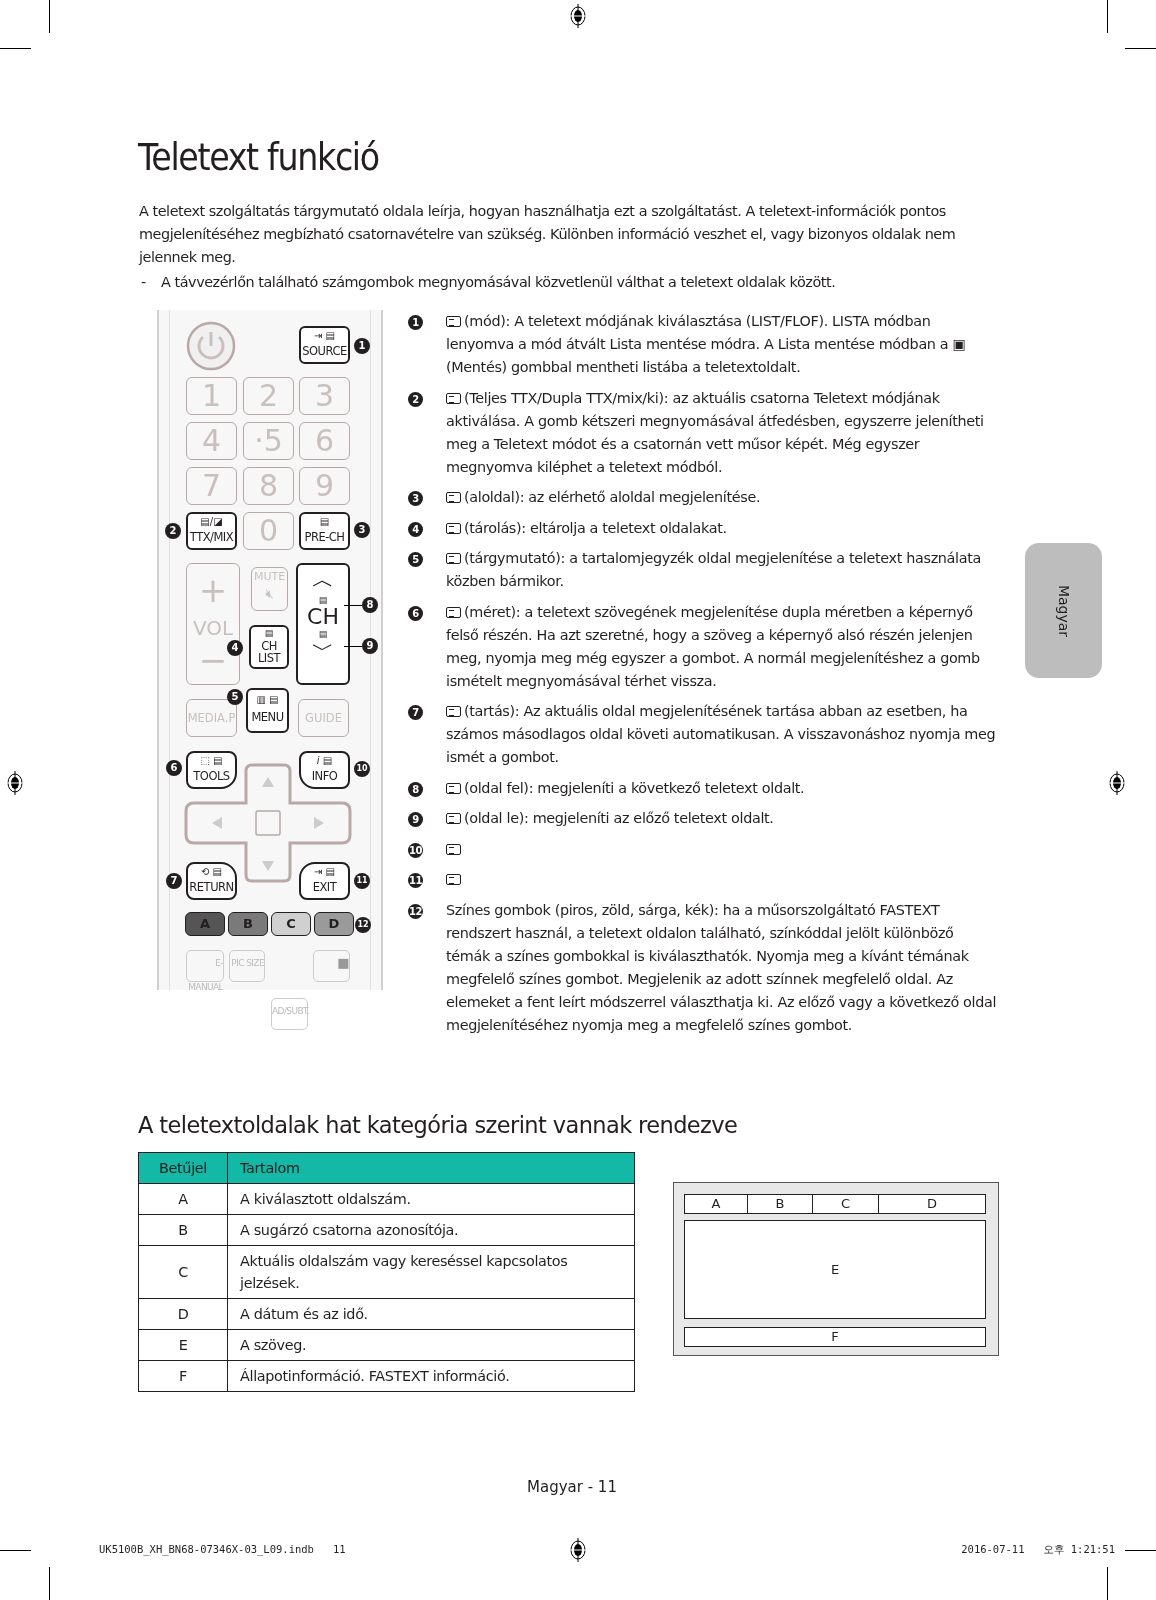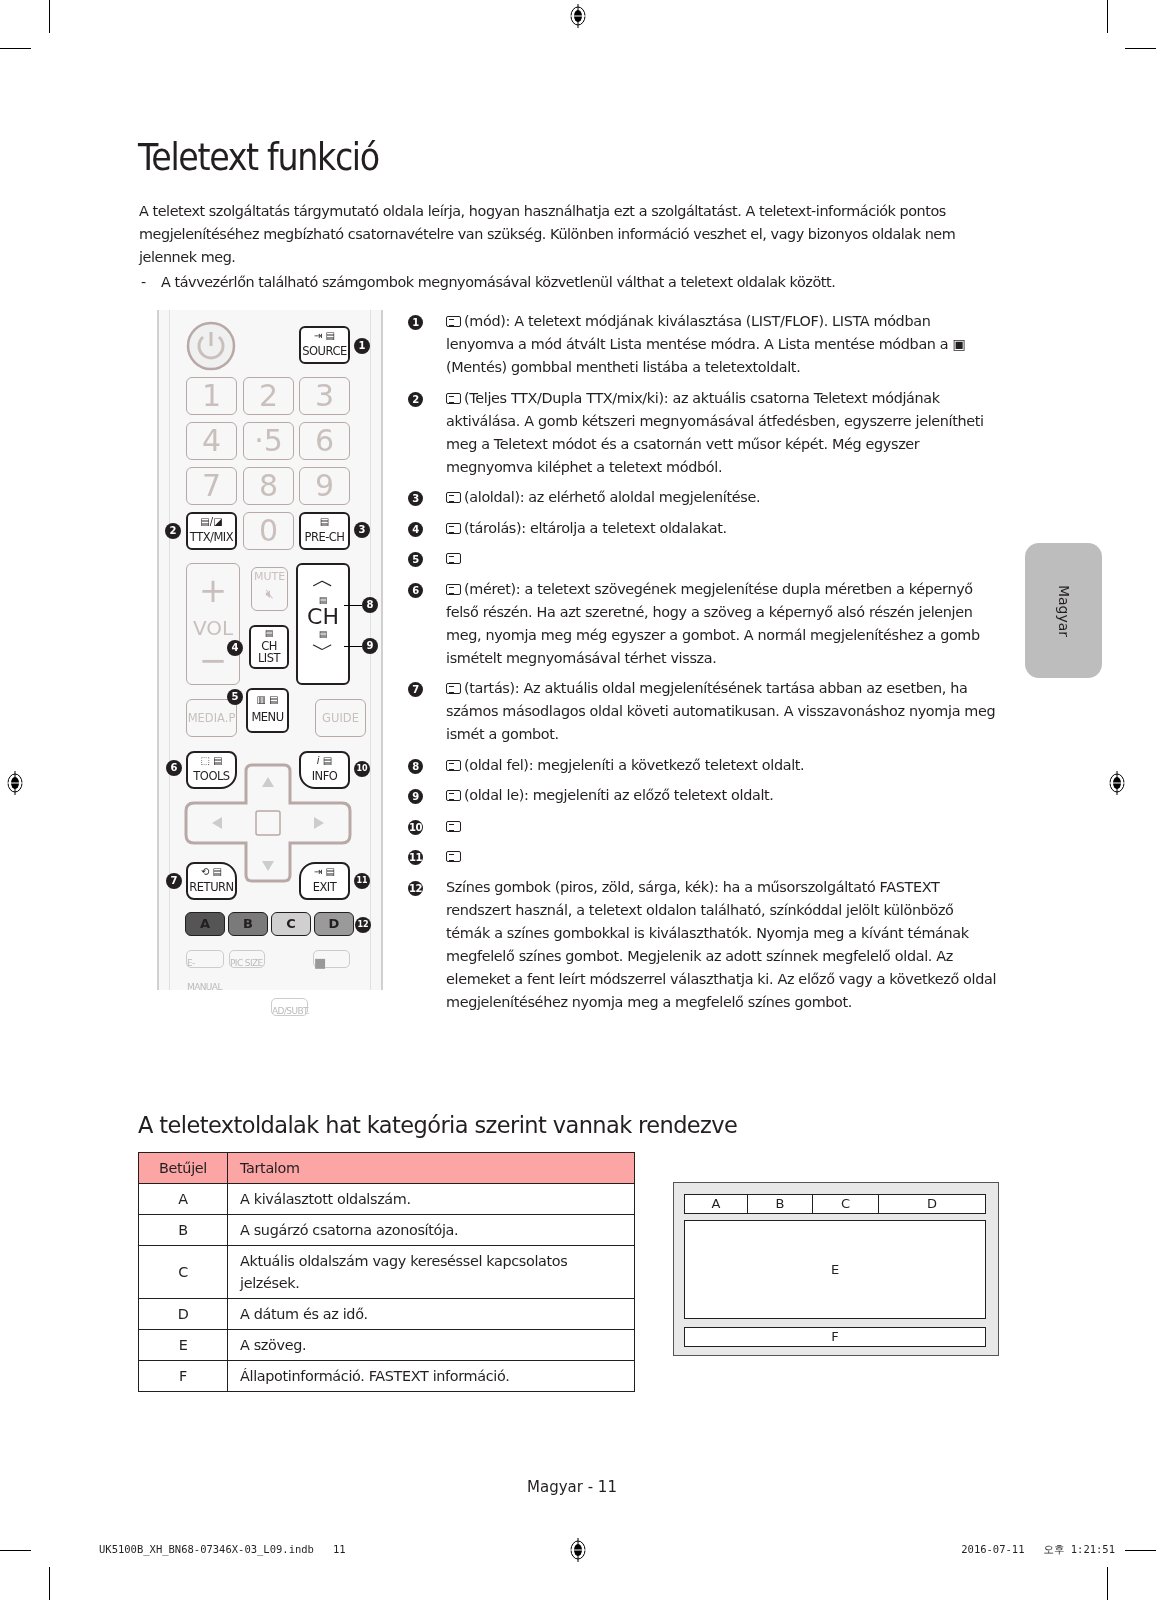--- a/index.html
+++ b/index.html
@@ -14,21 +14,21 @@
   .bullet .dash { display:inline-block; width:20px; }
   .items { position:absolute; left:408px; top:310px; width:590px; }
   .item { display:flex; font-size:14.4px; line-height:23px; letter-spacing:-0.35px; margin-bottom:7.5px; }
   .num { flex:0 0 38px; }
   .numc { display:inline-block; width:15px; height:15px; border-radius:50%; background:#231f20; color:#fff; font-size:10px; font-weight:bold; text-align:center; line-height:15px; margin-top:4px; letter-spacing:-0.5px; }
   .ico { display:inline-block; width:15px; height:11px; border:1.2px solid #231f20; border-radius:2px; vertical-align:-1px; margin-right:3px; position:relative; font-size:7px; line-height:10px; text-align:right; padding-right:1px; box-sizing:border-box; }
   .ico::before { content:""; position:absolute; left:2px; top:2px; width:5px; height:5px; border-top:1px solid #231f20; border-bottom:1px solid #231f20; }
   h2.sub { position:absolute; left:138px; top:1112px; margin:0; font-weight:normal; font-size:22.5px; letter-spacing:-0.6px; }
   table.cat { position:absolute; left:138px; top:1152px; width:497px; border-collapse:collapse; font-size:14.4px; letter-spacing:-0.35px; }
   table.cat th, table.cat td { border:1px solid #231f20; padding:0 12px; height:30px; }
-  table.cat th { background:#fca5a5; font-weight:normal; text-align:left;margin-left:34px; }
+  table.cat th { background:#14b8a6; font-weight:normal; text-align:left;margin-left:34px; }
   table.cat th:first-child, table.cat td:first-child { text-align:center; width:64px; }
   table.cat td.two { height:52px; line-height:22px; }
   .tv { position:absolute; left:673px; top:1182px; width:326px; height:174px; background:#e8e8e8; border:1px solid #555; box-sizing:border-box; }
   .tv .row { position:absolute; left:10px; right:12px; border:1px solid #231f20; background:#fff; font-size:13px; text-align:center; display:flex; }
   .tv .hdr { top:11px; height:18px; }
   .tv .hdr div { border-right:1px solid #231f20; line-height:18px; }
   .tv .hdr div:last-child { border-right:none; flex:1; }
   .tv .body { top:37px; height:97px; align-items:center; justify-content:center; }
   .tv .foot { top:144px; height:18px; justify-content:center; line-height:18px; }
   .tab { position:absolute; left:1025px; top:543px; width:77px; height:135px; background:#bdbdbd; border-radius:14px; }
@@ -37,21 +37,21 @@
   .slug { position:absolute; top:1543px; font-family:"DejaVu Sans Mono", monospace; font-size:10.5px; color:#231f20;padding-left:29px; }
   
   .remote { position:absolute; left:157px; top:310px; width:222px; height:680px; background:#f7f7f7; border-left:2px solid #d0d0d0; border-right:2px solid #d0d0d0; }
   .remote .inner { position:absolute; left:10px; right:10px; top:0; bottom:0; border-left:1px solid #e0e0e0; border-right:1px solid #e0e0e0; }
   .btn { position:absolute; border:1.5px solid #b8a9a6; border-radius:6px; background:#f7f7f7; color:#c9c0bd; text-align:center; box-sizing:border-box; font-family:"DejaVu Sans", sans-serif; }
   .btn.dark { border:2px solid #231f20; color:#231f20; background:#fff; }
   .digit { width:51px; height:38px; font-size:30px; line-height:36px; }
   .lbl { font-size:11.5px; letter-spacing:-0.5px; }
   .callout { position:absolute; width:16px; height:16px; border-radius:50%; background:#231f20; color:#fff; font-size:10px; font-weight:bold; text-align:center; line-height:16px; }
   .cbtn { position:absolute; top:912px; width:40px; height:24px; border-radius:6px; border:1.5px solid #231f20; font-size:13px; font-weight:bold; text-align:center; line-height:22px; box-sizing:border-box; color:#231f20; }
-  .small { position:absolute; top:950px; height:18px; border:1.5px solid #ccc; border-radius:5px; color:#bbb; font-size:9px; text-align:left; line-height:24px; box-sizing:border-box; letter-spacing:-0.6px; }
+  .small { position:absolute; top:950px; height:32px; border:1.5px solid #ccc; border-radius:5px; color:#bbb; font-size:9px; text-align:right; line-height:24px; box-sizing:border-box; letter-spacing:-0.6px; }
 </style>
 </head>
 <body>
 
 <div class="crop-v" style="left:49px;top:0;height:33px;"></div>
 <div class="crop-v" style="left:1107px;top:0;height:33px;"></div>
 <div class="crop-h" style="left:0;top:48px;width:31px;"></div>
 <div class="crop-h" style="left:1125px;top:48px;width:31px;"></div>
 <div class="crop-v" style="left:49px;top:1567px;height:33px;"></div>
 <div class="crop-v" style="left:1107px;top:1567px;height:33px;"></div>
@@ -141,21 +141,21 @@
       <div style="font-size:22px;line-height:24px;">CH</div>
       <div style="font-size:9px;">▤</div>
       <div style="font-size:22px;line-height:22px;">﹀</div>
     </div>
 
   <div class="btn" style="left:186px;top:699px;width:51px;height:38px;line-height:36px;font-size:11.5px;">MEDIA.P</div>
   <div class="btn dark" style="left:246px;top:688px;width:43px;height:45px;">
       <div style="font-size:10px;line-height:20px;">▥ ▤</div>
       <div class="lbl">MENU</div>
     </div>
-  <div class="btn" style="left:315px;top:699px;width:51px;height:38px;line-height:36px;font-size:11.5px;">GUIDE</div>
+  <div class="btn" style="left:298px;top:699px;width:51px;height:38px;line-height:36px;font-size:11.5px;">GUIDE</div>
 
   <div class="btn dark" style="left:186px;top:751px;width:51px;height:38px;border-radius:8px 8px 16px 8px;">
       <div style="font-size:10px;line-height:16px;">⬚ ▤</div>
       <div class="lbl">TOOLS</div>
     </div>
   <div class="btn dark" style="left:299px;top:751px;width:51px;height:38px;border-radius:8px 8px 8px 16px;">
       <div style="font-size:10px;line-height:16px;"><i>i</i> ▤</div>
       <div class="lbl">INFO</div>
     </div>
   <svg class="abs" style="left:184px;top:763px;" width="168" height="120" viewBox="0 0 168 120">
@@ -213,21 +213,21 @@
     <div class="item">
       <div class="num"><span class="numc">3</span></div>
       <div><span class="ico"></span><span>(aloldal): az elérhető aloldal megjelenítése.</span></div>
     </div>
     <div class="item">
       <div class="num"><span class="numc">4</span></div>
       <div><span class="ico"></span><span>(tárolás): eltárolja a teletext oldalakat.</span></div>
     </div>
     <div class="item">
       <div class="num"><span class="numc">5</span></div>
-      <div><span class="ico"></span></div>
+      <div><span class="ico"></span><span>(tárgymutató): a tartalomjegyzék oldal megjelenítése a teletext használata közben bármikor.</span></div>
     </div>
     <div class="item">
       <div class="num"><span class="numc">6</span></div>
       <div><span class="ico"></span><span>(méret): a teletext szövegének megjelenítése dupla méretben a képernyő felső részén. Ha azt szeretné, hogy a szöveg a képernyő alsó részén jelenjen meg, nyomja meg még egyszer a gombot. A normál megjelenítéshez a gomb ismételt megnyomásával térhet vissza.</span></div>
     </div>
     <div class="item">
       <div class="num"><span class="numc">7</span></div>
       <div><span class="ico"></span><span>(tartás): Az aktuális oldal megjelenítésének tartása abban az esetben, ha számos másodlagos oldal követi automatikusan. A visszavonáshoz nyomja meg ismét a gombot.</span></div>
     </div>
     <div class="item">

